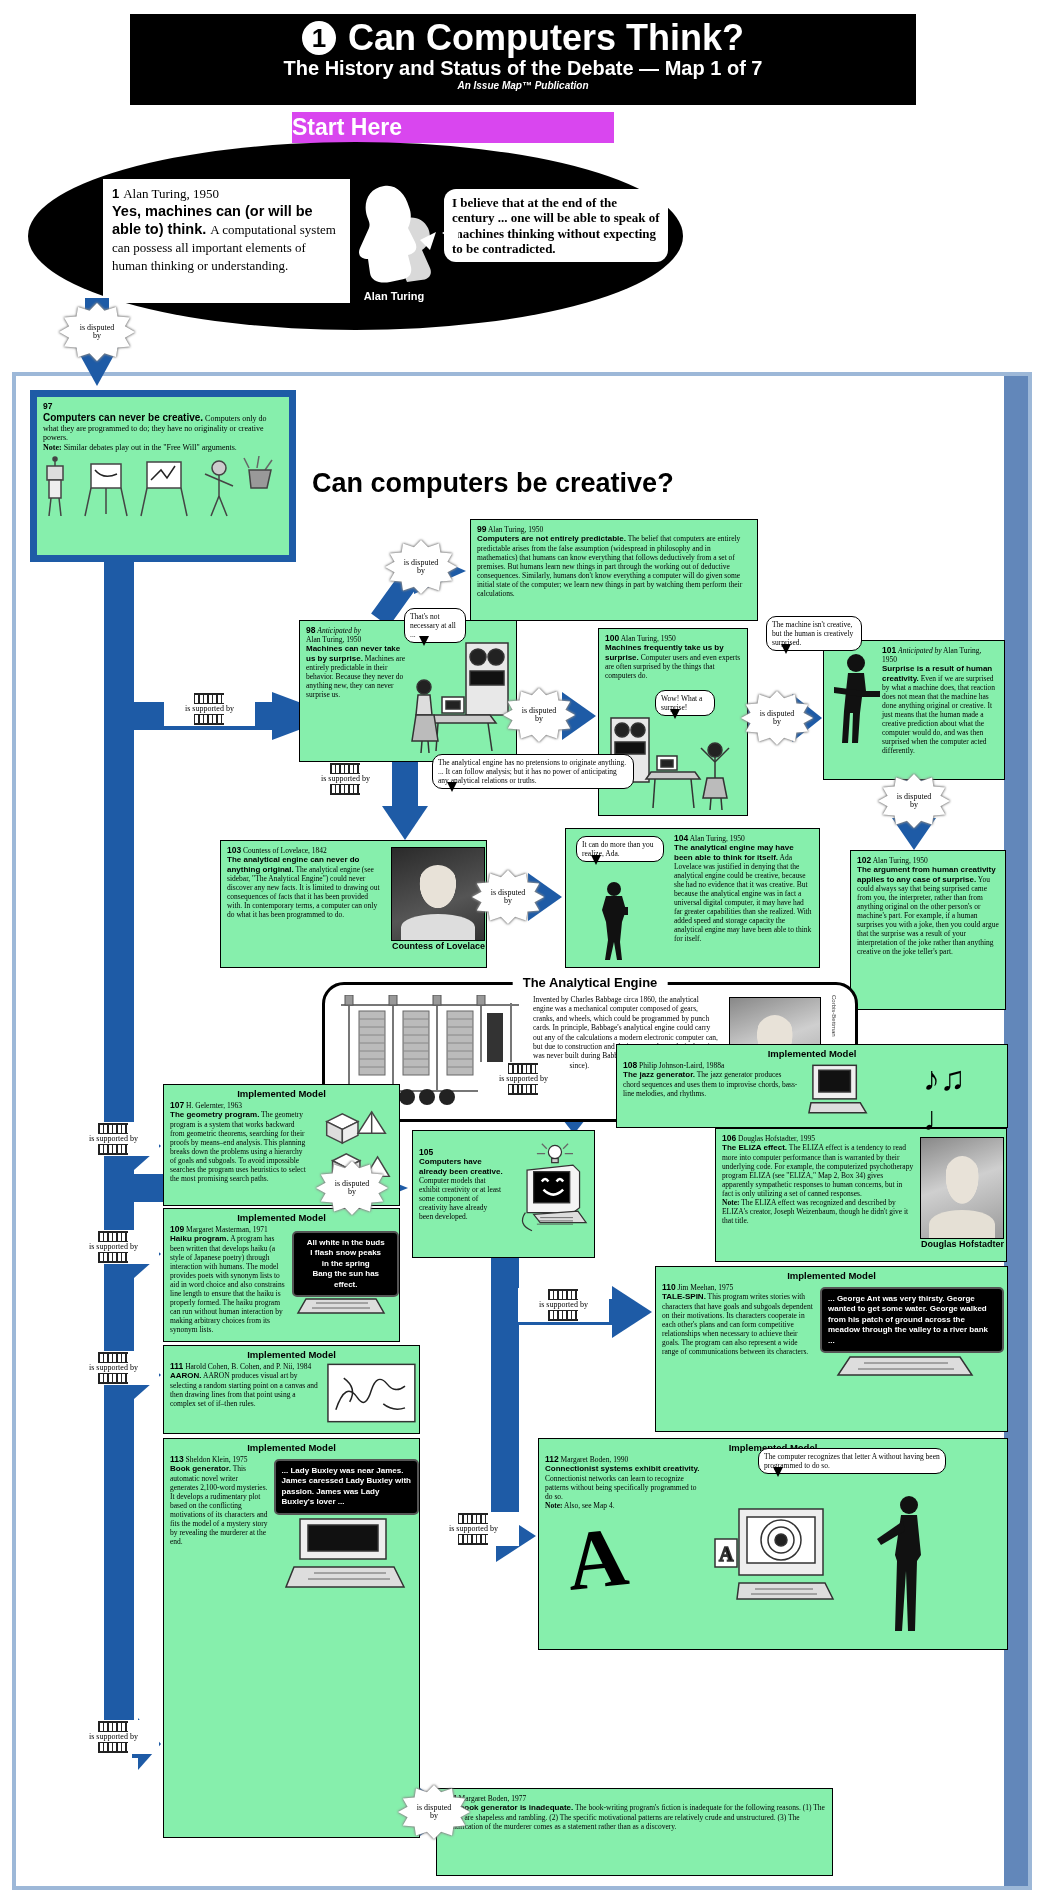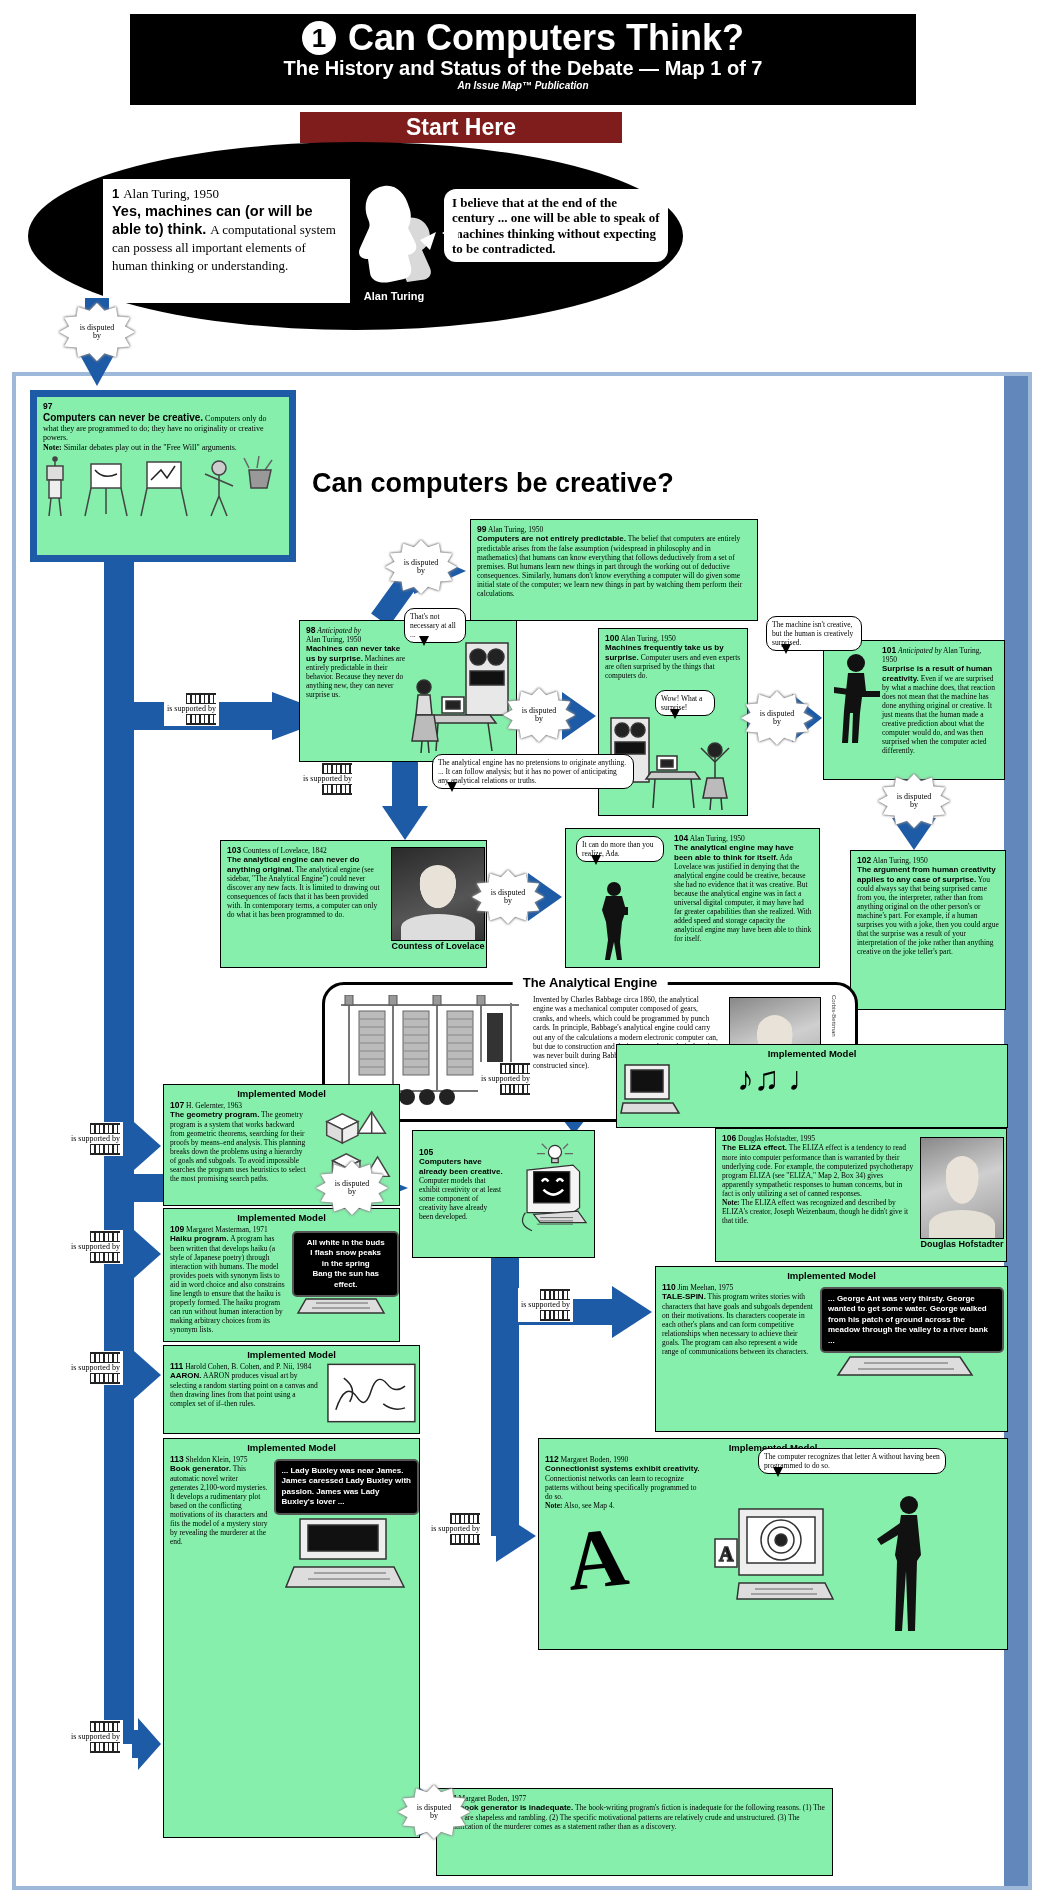--- a/index.html
+++ b/index.html
@@ -8,22 +8,22 @@
   .abs{position:absolute}
   svg{display:block}
   
   #hdr{left:130px;top:14px;width:786px;height:91px;background:#000;color:#fff;text-align:center}
   #hdr .row1{display:flex;align-items:center;justify-content:center;gap:12px;margin-top:5px}
   #hdr .circ{width:34px;height:34px;border-radius:50%;background:#fff;color:#000;
              font:bold 26px/34px "Liberation Sans",sans-serif}
   #hdr h1{margin:0;font:bold 36px/38px "Liberation Sans",sans-serif}
   #hdr .sub{font:bold 20px/22px "Liberation Sans",sans-serif}
   #hdr .pub{font:bold italic 10px/14px "Liberation Sans",sans-serif}
-  #start{left:300px;top:112px;width:322px;height:31px;background:#7f1d1d;color:#fff;
-         font:bold 23px/31px "Liberation Sans",sans-serif;text-align:center}
+  #start{left:292px;top:112px;width:322px;height:31px;background:#d946ef;color:#fff;
+         font:bold 23px/31px "Liberation Sans",sans-serif;}
   
   #oval{left:28px;top:142px;width:655px;height:188px;background:#000;border-radius:50%}
   #box1{left:103px;top:179px;width:247px;height:124px;background:#fff;padding:5px 9px;box-sizing:border-box}
   #box1 .serif{font:13px/1.2 "Liberation Serif",serif}
   #box1 .ttl1{font:bold 14.5px/1.15 "Liberation Sans",sans-serif}
   #quote{left:444px;top:189px;width:224px;background:#fff;border-radius:12px;padding:6px 8px;
          font:bold 13px/1.18 "Liberation Serif",serif;box-sizing:border-box}
   #qtail{left:433px;top:224px;width:0;height:0;border:9px solid transparent;border-right:16px solid #fff}
   #turingcap{left:336px;top:290px;width:116px;text-align:center;color:#fff;
              font:bold 11px "Liberation Sans",sans-serif}
@@ -32,37 +32,37 @@
   #rightbar{left:1004px;top:376px;width:24px;height:1510px;background:#6287ba}
   #question{left:312px;top:468px;font:bold 27px "Liberation Sans",sans-serif}
   
   .abox{position:absolute;background:#86efac;border:1px solid #000;box-sizing:border-box;z-index:2}
   .btxt{font:7.5px/1.2 "Liberation Serif",serif;padding:4px 6px;margin:0}
   .num{font:bold 8.5px "Liberation Sans",sans-serif}
   .ttl{font:bold 8px/1.2 "Liberation Sans",sans-serif}
   .ital{font-style:italic}
   .nlab{font-weight:bold}
   .lbl{font:bold 9.5px "Liberation Sans",sans-serif;text-align:center;padding-top:3px}
-  .cap{font:bold 9px "Liberation Sans",sans-serif;text-align:center}
+  .cap{font:bold 9px "Liberation Sans",sans-serif;text-align:right}
   .photo{background:linear-gradient(160deg,#888 0%,#cfcfcf 45%,#9a9a9a 100%);border:1px solid #000;position:relative;overflow:hidden}
   .photo.dark{background:linear-gradient(160deg,#2a2a2a 0%,#555 60%,#333 100%)}
   .face{position:absolute;left:50%;top:18%;width:46%;height:52%;transform:translateX(-50%);
         background:radial-gradient(ellipse at 50% 40%,#e8e2d8 0 60%,transparent 62%);border-radius:50%}
   .shoulders{position:absolute;left:10%;bottom:0;width:80%;height:28%;background:#1d1d1d;border-radius:50% 50% 0 0}
   
   .bub{position:absolute;background:#fff;border:1px solid #000;border-radius:10px;
        padding:3px 5px;font:7.5px/1.2 "Liberation Serif",serif;z-index:4;box-sizing:border-box}
   .bub:after{content:"";position:absolute;bottom:-9px;left:14px;border:5px solid transparent;border-top:10px solid #000}
   
   .burst{position:absolute;display:flex;align-items:center;justify-content:center;text-align:center;
          background:#fff;z-index:3;font:8px/1.05 "Liberation Serif",serif;
          clip-path:polygon(100% 50%,86.7% 59.8%,93.3% 75%,76.9% 76.9%,75% 93.3%,59.8% 86.7%,50% 100%,40.2% 86.7%,25% 93.3%,23.1% 76.9%,6.7% 75%,13.3% 59.8%,0% 50%,13.3% 40.2%,6.7% 25%,23.1% 23.1%,25% 6.7%,40.2% 13.3%,50% 0%,59.8% 13.3%,75% 6.7%,76.9% 23.1%,93.3% 25%,86.7% 40.2%)}
   .burstwrap{position:absolute;z-index:3;filter:drop-shadow(0 0 1px #777) drop-shadow(0 0 1px #999)}
-  .pillar{position:absolute;display:flex;flex-direction:column;align-items:flex-end;z-index:3;
-          background:#fff;padding:1px 3px;font:8px/1.2 "Liberation Serif",serif}
+  .pillar{position:absolute;display:flex;flex-direction:column;align-items:center;z-index:3;
+          background:#fff;padding:1px 21px;font:8px/1.2 "Liberation Serif",serif}
   .colicon{width:30px;height:8px;background:repeating-linear-gradient(90deg,#222 0 1.5px,#fff 1.5px 4.5px)}
   .colicon.top{border-top:2px solid #222;border-bottom:1px solid #222}
   .colicon.bot{border-bottom:2px solid #222;border-top:1px solid #222}
   
   .term{background:#000;color:#fff;font:bold 8px/1.3 "Liberation Sans",sans-serif;
         padding:5px 6px;border:2px solid #555;border-radius:5px}
   .term.center{text-align:center}
   .bigA{font:bold 84px/84px "Liberation Serif",serif;transform:rotate(-6deg)}
   .vert{writing-mode:vertical-rl;font:6px "Liberation Sans",sans-serif;color:#444}
   .sidebox{border:3px solid #000;border-radius:22px;background:#fff;box-sizing:border-box}
@@ -392,20 +392,25 @@
         <div class="face"></div>
           <div class="shoulders" style="background:#e5e0d5"></div>
       </div>
       <div class="cap">Douglas Hofstadter</div>
     </div>
   </div>
 
   <div class="abox" style="left:616px;top:1044px;width:392px;height:84px">
     <div class="lbl">Implemented Model</div>
     <div style="display:flex">
+      <p class="btxt" style="width:178px;padding-top:1px">
+        <span class="num">108</span>
+        <span>Philip Johnson-Laird, 1988a</span><br>
+        <span class="ttl">The jazz generator.</span>
+        <span>The jazz generator produces chord sequences and uses them to improvise chords, bass-line melodies, and rhythms.</span></p>
       <svg width="120" height="62" viewBox="0 0 120 62">
         <g stroke="#333" stroke-width="1.5" fill="#f0f0f0">
           <rect x="8" y="6" width="44" height="34"></rect>
             <rect x="14" y="11" width="32" height="22" fill="#111"></rect>
           <path d="M6,44 h50 l6,10 h-58 z" fill="#ddd"></path>
         </g>
       </svg>
       <div style="font-size:34px;line-height:40px">♪♫ ♩</div>
     </div>
   </div>

